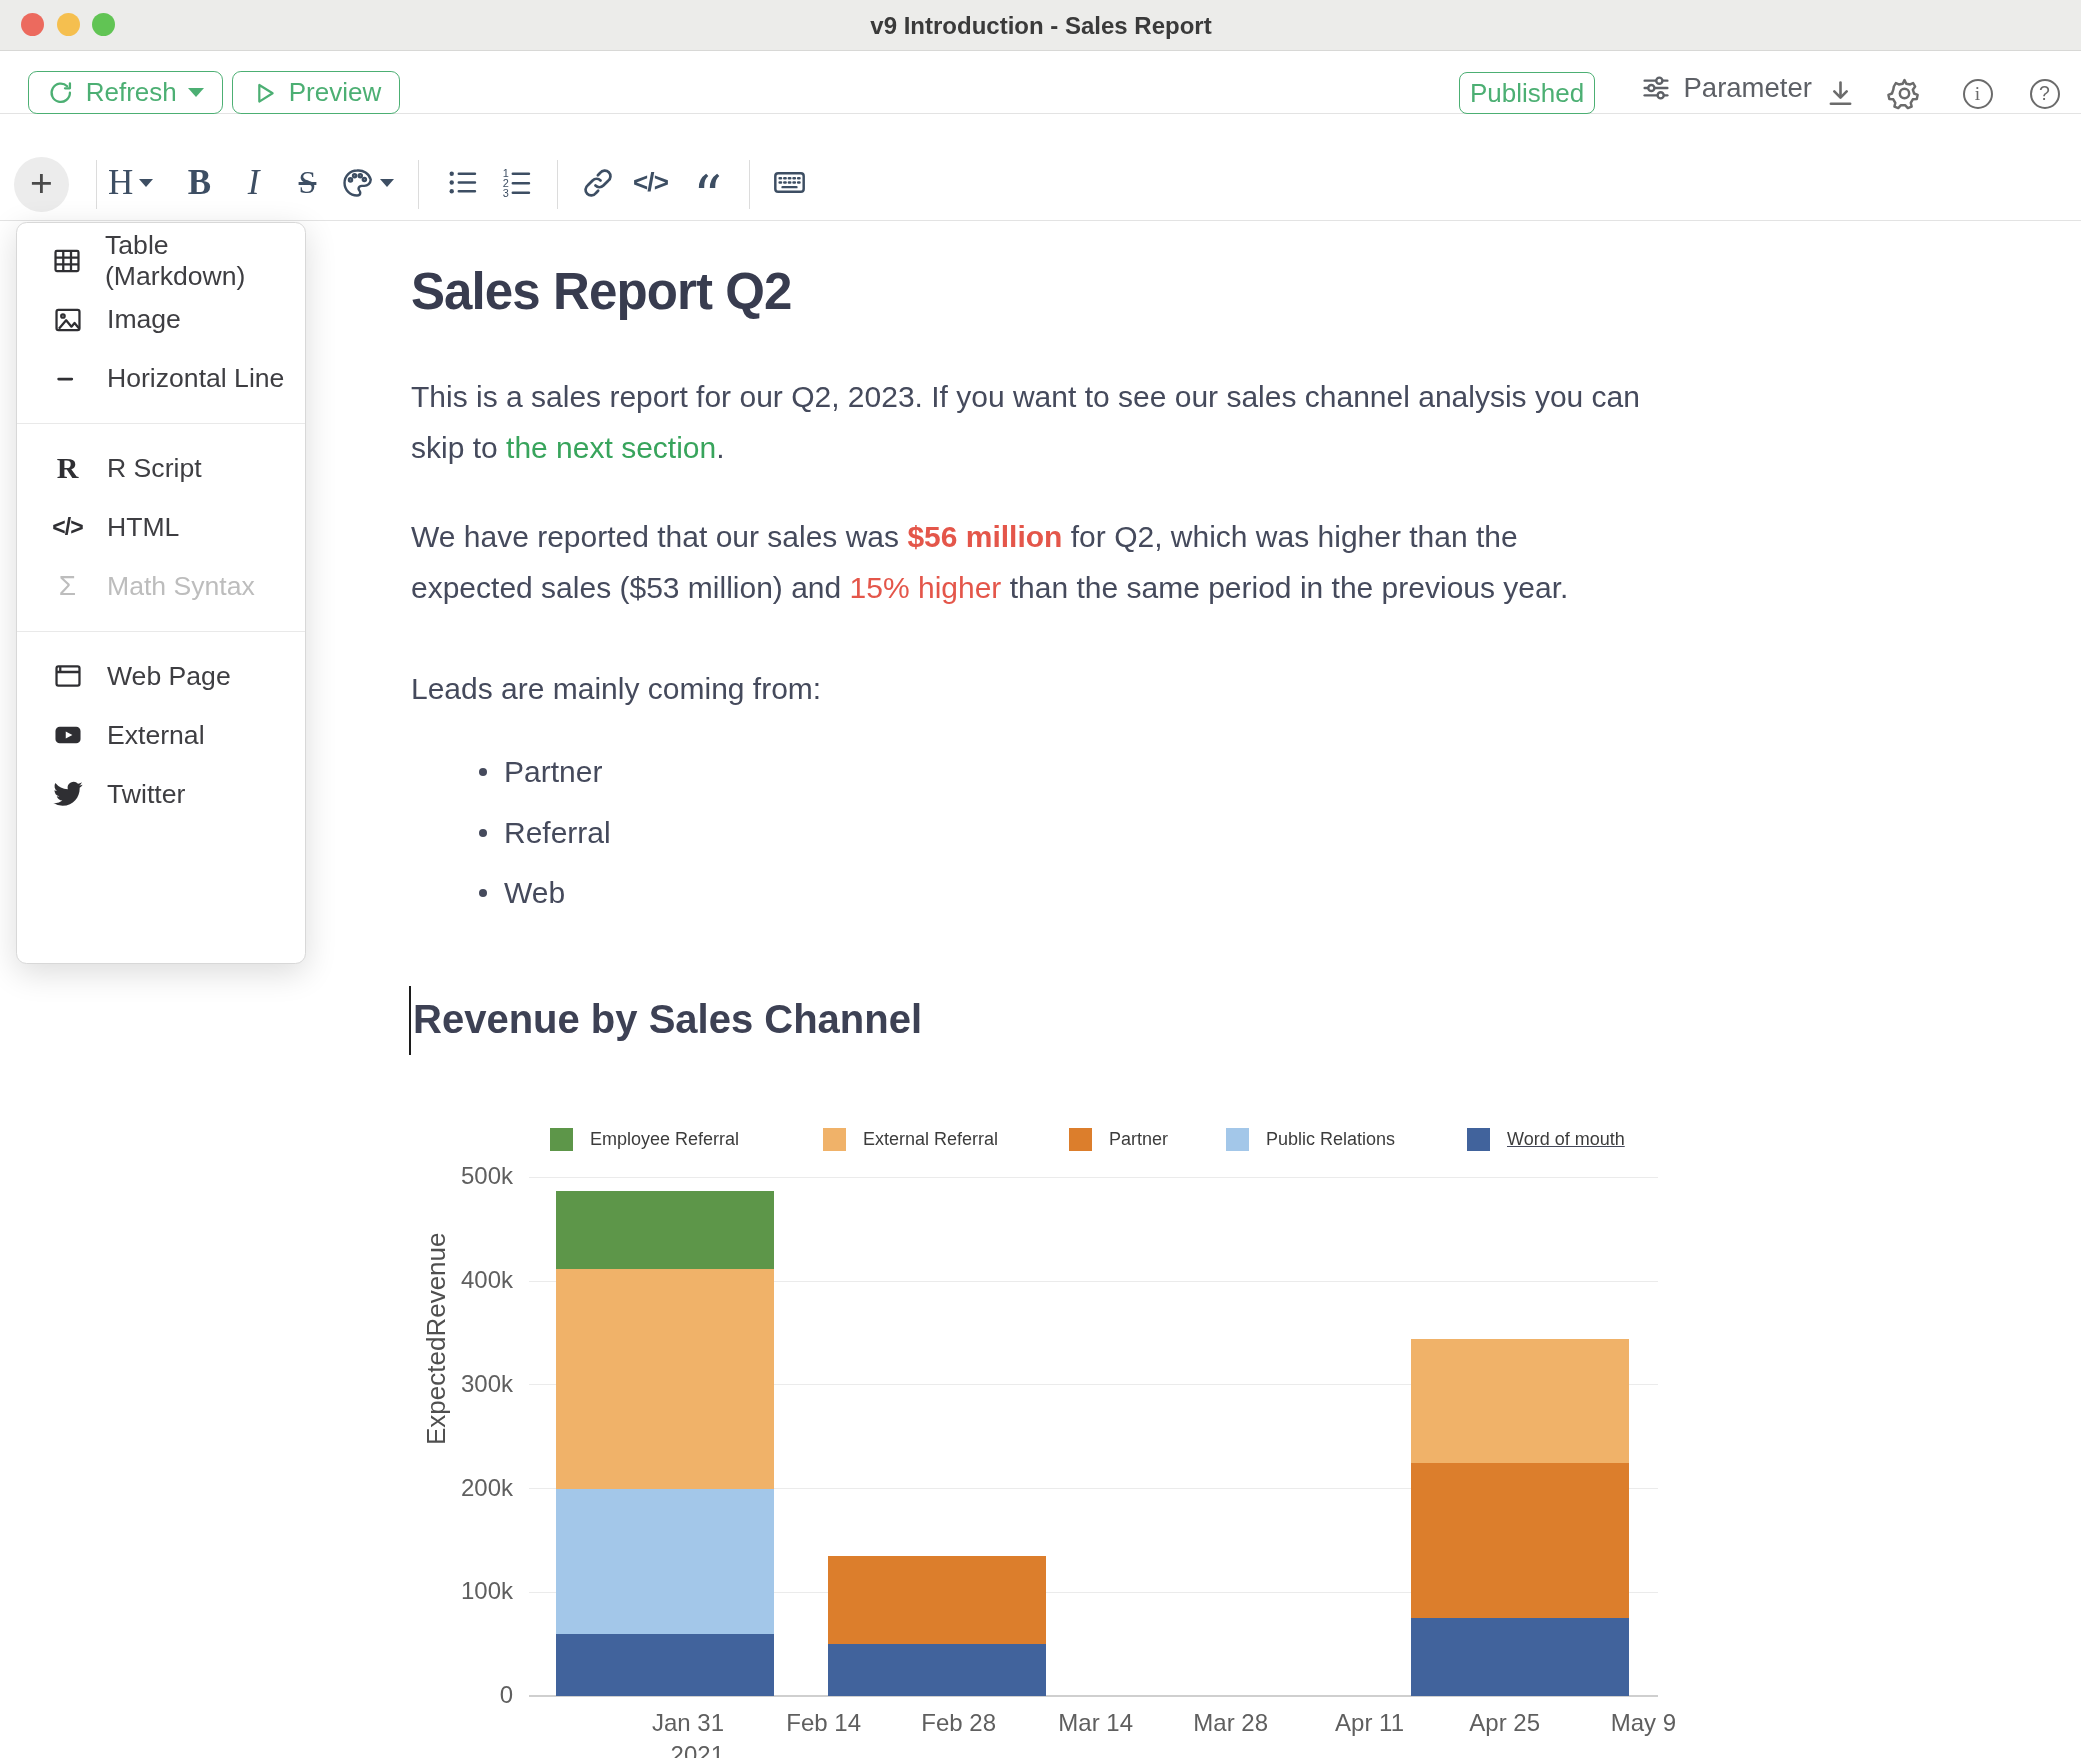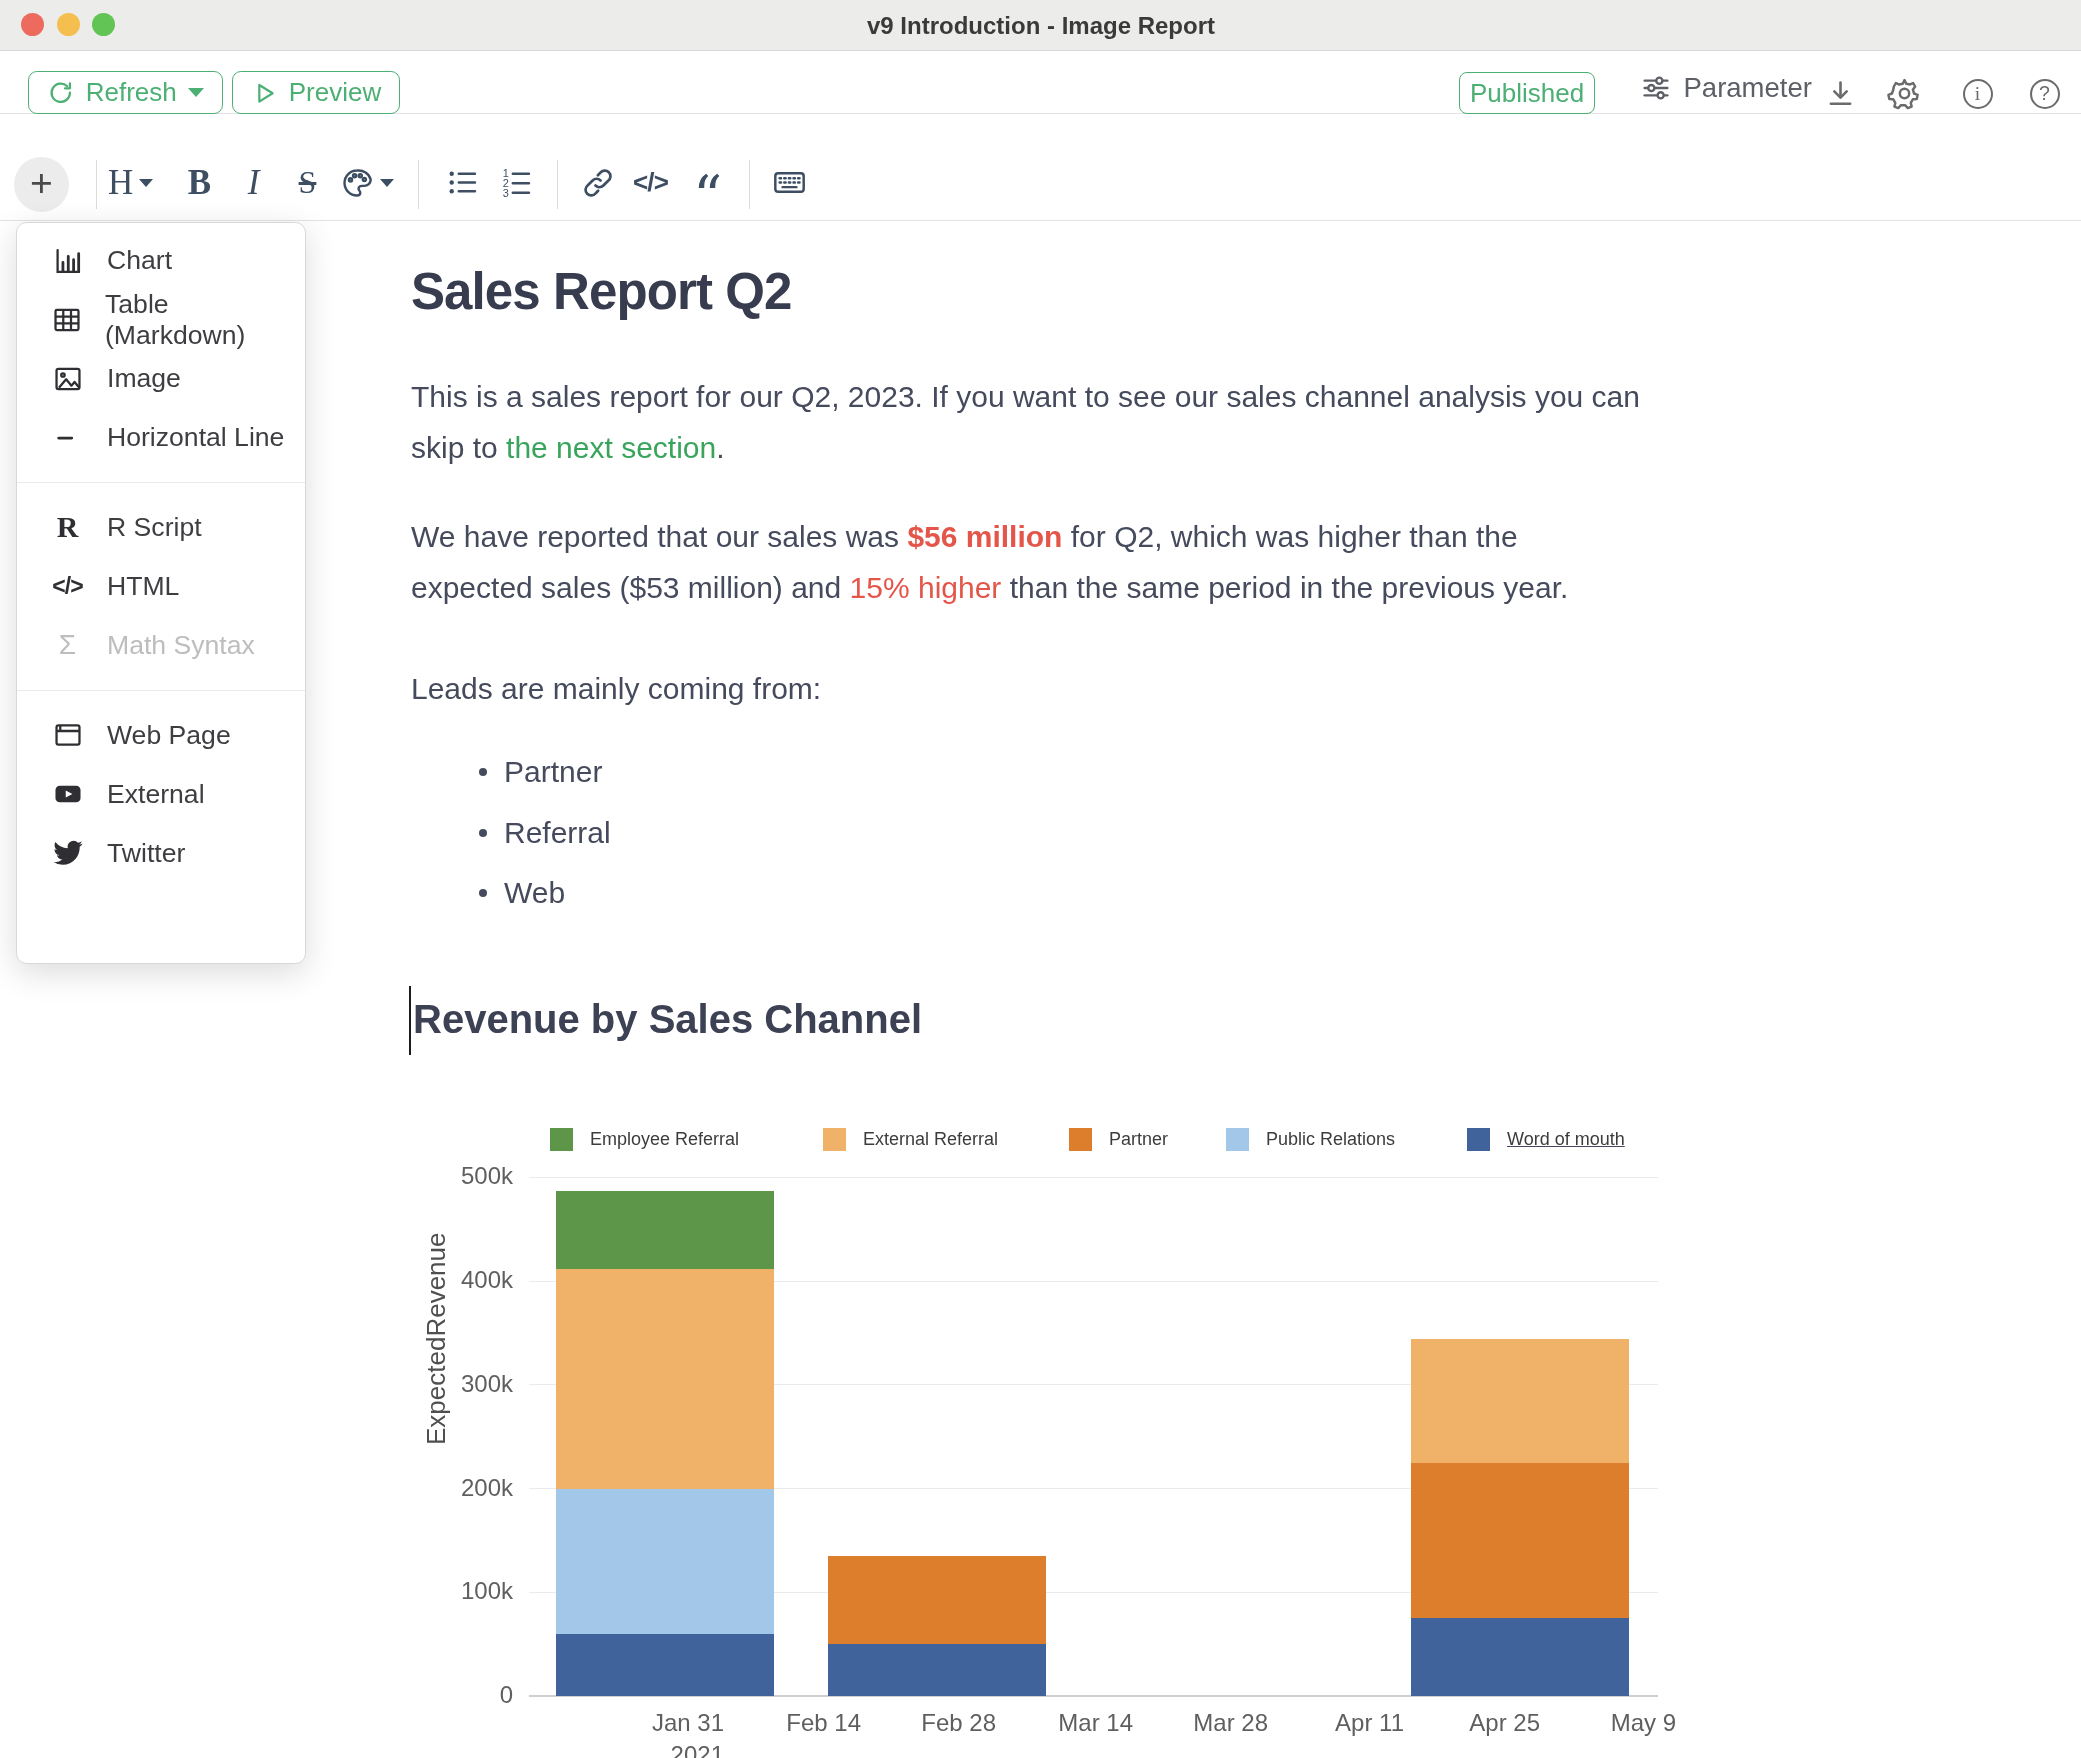--- a/index.html
+++ b/index.html
@@ -139,21 +139,21 @@
     transform:rotate(-90deg); transform-origin:center;
   }
 </style>
 </head>
 <body>
 
 <div class="abs titlebar">
   <div class="abs traffic tl-red"></div>
   <div class="abs traffic tl-yellow"></div>
   <div class="abs traffic tl-green"></div>
-  <div class="abs win-title">v9 Introduction - Image Report</div>
+  <div class="abs win-title">v9 Introduction - Sales Report</div>
 </div>
 
 <div class="abs toolbar-main">
   <button class="btn-green" style="left:28px;">
     <span style="display:flex;">
       <svg width="27.5" height="27.5" viewBox="0 0 24 24" fill="none" stroke="currentColor" stroke-width="2" stroke-linecap="round" stroke-linejoin="round">
         <path d="M20 12a8 8 0 1 1-2.4-5.7"></path>
           <path d="M20 3.8v4.3h-4.3"></path>
       </svg>
     </span>
@@ -289,29 +289,20 @@
     <span style="display:flex;">
       <svg width="37" height="37" viewBox="0 0 24 24" fill="none" stroke="currentColor" stroke-width="1.6" stroke-linecap="round">
         <rect x="2.8" y="6" width="18.4" height="12" rx="1.8"></rect>
         <path d="M5.6 9.2h.9M8.6 9.2h.9M11.6 9.2h.9M14.6 9.2h.9M17.6 9.2h.9M5.6 12h.9M8.6 12h.9M11.6 12h.9M14.6 12h.9M17.6 12h.9M7.5 15h9"></path>
       </svg>
     </span>
   </div>
 </div>
 
 <div class="abs insert-menu">
-  <div class="menu-item">
-    <span class="mi-icon">
-      <svg width="32" height="32" viewBox="0 0 24 24" fill="none" stroke="currentColor" stroke-width="1.7" stroke-linecap="round">
-        <path d="M4.2 3.8v16.4h16"></path>
-        <path d="M8.2 20V13M12.2 20V8.5M16.2 20V11M20 20V6.5" stroke-width="2.1"></path>
-      </svg>
-    </span>
-    <span>Chart</span>
-  </div>
   <div class="menu-item">
     <span class="mi-icon">
       <svg width="32" height="32" viewBox="0 0 24 24" fill="none" stroke="currentColor" stroke-width="1.7">
         <rect x="3.4" y="4.4" width="17.2" height="15.2" rx="1"></rect>
         <path d="M3.4 9.5h17.2M3.4 14.5h17.2M9.2 4.4v15.2M15 4.4v15.2"></path>
       </svg>
     </span>
     <span>Table (Markdown)</span>
   </div>
   <div class="menu-item">

